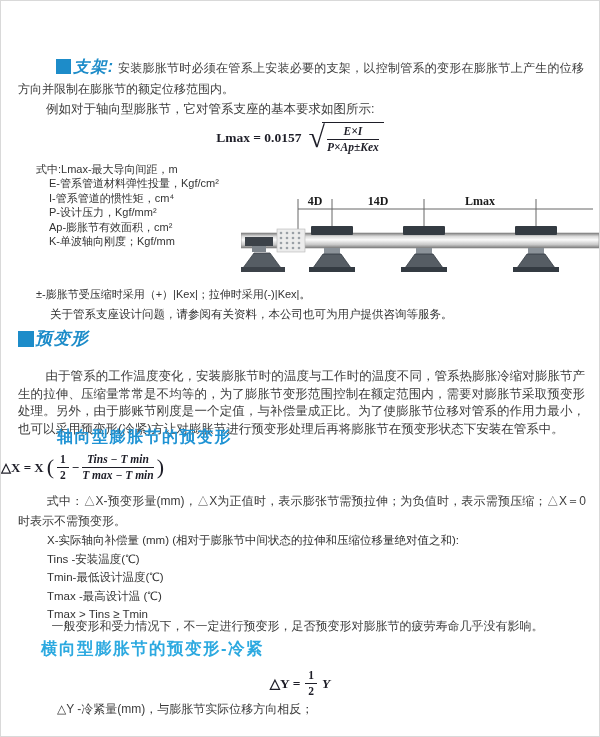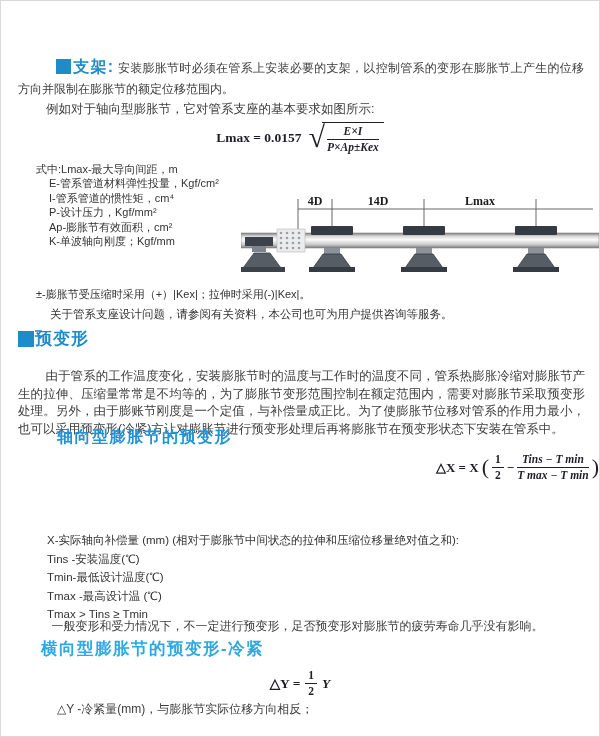--- a/index.html
+++ b/index.html
@@ -8,21 +8,21 @@
     border:1px solid #d9d9d9; background:#fff; overflow:hidden;
     font-family:"Liberation Sans", sans-serif; color:#3c3c3c;
   }
   .title {
     position:absolute; top:12px; left:0; width:100%;
     text-align:center; font-size:22px; font-weight:bold; color:#141414;
     letter-spacing:2px;
   }
   
   .sq { display:inline-block; width:15px; height:15px; background:var(--accent,#1d8cc9); margin-right:2px; vertical-align:-2px; }
-  .sec-label { font-size:16px; font-weight:bold; color:var(--accent,#1d8cc9); letter-spacing:1px; }
+  .sec-label { font-size:16px; font-weight:bold; color:var(--accent,#1d8cc9); letter-spacing:1px;font-style:italic; }
 
   .p1 { position:absolute; left:17px; top:55px; width:566px;
         font-size:12.5px; line-height:21px; text-align:justify; text-indent:38px; }
   .p1 .body-run { font-size:12px; }
   .p2 { position:absolute; left:17px; top:100px; width:566px; font-size:12.5px; text-indent:28px; }
 
   
   .formula1 { position:absolute; left:0; top:121px; width:100%;
     display:flex; justify-content:center; align-items:center;
     font-family:"Liberation Serif", serif; font-weight:bold; color:#1e1e28; font-size:13.5px; }
@@ -45,21 +45,21 @@
   .header2 .sq { width:16px; height:16px; margin-right:1px; vertical-align:middle; }
   .header2 .sec-label { font-size:17px; }
 
   .p3 { position:absolute; left:17px; top:367px; width:567px;
         font-size:12.5px; line-height:17.6px; text-align:justify; text-indent:2.2em; }
 
   .axial-title { position:absolute; left:56px; top:426px; font-size:16px; font-weight:bold;
         color:var(--subtitle,#1f93d4); letter-spacing:1.5px; }
 
   .formula2 { position:absolute; left:0; top:452px; width:100%;
-    display:flex; justify-content:flex-end; align-items:center; gap:3px;
+    display:flex; justify-content:flex-start; align-items:center; gap:3px;
     font-family:"Liberation Serif", serif; font-weight:bold; color:#1e1e28; font-size:13px; }
   .bigparen { font-size:22px; font-weight:400; line-height:1; transform:translateY(-1px); }
 
   .p4 { position:absolute; left:17px; top:490px; width:568px;
         font-size:12px; line-height:20px; text-align:justify; text-indent:2.4em; }
 
   .defs2 { position:absolute; left:46px; top:530px; font-size:11.5px; line-height:18.6px; color:#333; }
 
   .axial-note { position:absolute; left:17px; top:617px; width:567px; font-size:12px; text-indent:2.8em; }
 
@@ -191,20 +191,21 @@
       <span class="den">2</span>
     </span>
     <span>−</span>
     <span class="frac fsmall">
       <span class="num it">Tins − T min</span>
       <span class="den it">T max − T min</span>
     </span>
     <span class="bigparen">)</span>
   </div>
 
+  <div class="p4">式中：△X-预变形量(mm)，△X为正值时，表示膨张节需预拉伸；为负值时，表示需预压缩；△X＝0时表示不需预变形。</div>
 
   <div class="defs2">
     <div>X-实际轴向补偿量 (mm) (相对于膨胀节中间状态的拉伸和压缩位移量绝对值之和):</div>
     <div>Tins -安装温度(℃)</div>
     <div>Tmin-最低设计温度(℃)</div>
     <div>Tmax -最高设计温 (℃)</div>
     <div>Tmax &gt; Tins ≥ Tmin</div>
   </div>
 
   <div class="axial-note">一般变形和受力情况下，不一定进行预变形，足否预变形对膨胀节的疲劳寿命几乎没有影响。</div>

